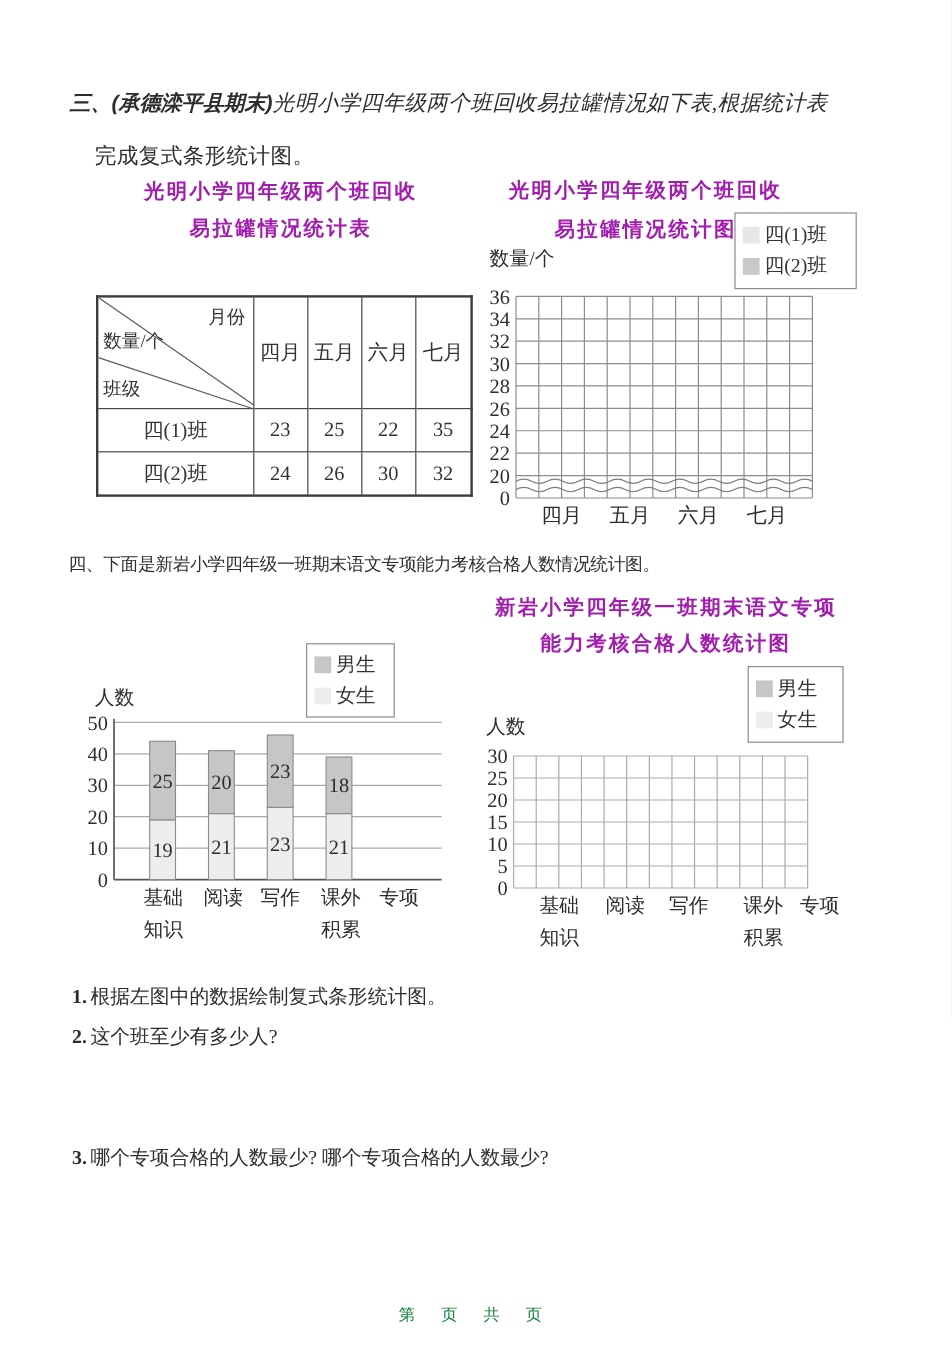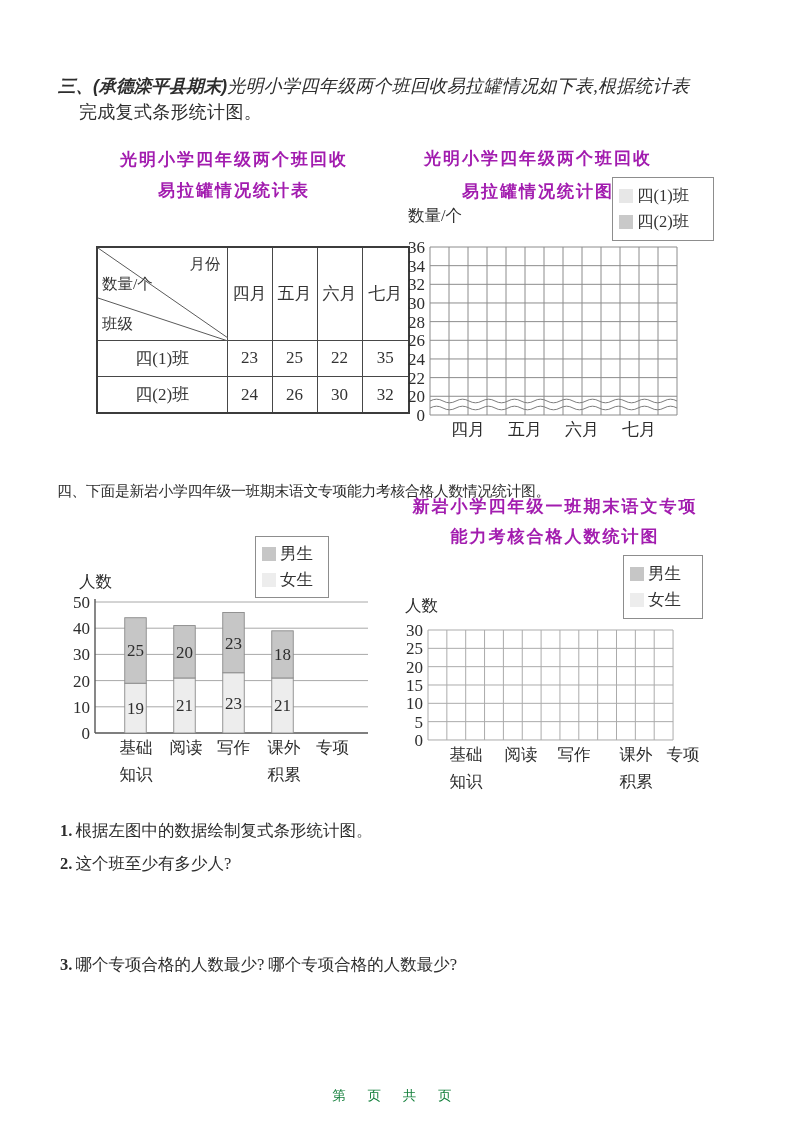--- a/index.html
+++ b/index.html
@@ -7,21 +7,21 @@
         font-family:"Liberation Serif","DejaVu Serif",serif;color:#2d2d2d;overflow:hidden;}
   .abs{position:absolute;}
   .s3-line{font-size:18px;letter-spacing:0.3px;white-space:nowrap;}
   .s3-bold{font-weight:bold;font-family:"Liberation Sans","DejaVu Sans",sans-serif;letter-spacing:0px;font-size:17.5px;}
   .s4-line{font-size:14.8px;white-space:nowrap;letter-spacing:-0.3px;}
   .tbl-title,.chart-title{font-family:"Liberation Sans","DejaVu Sans",sans-serif;font-weight:bold;
         color:#a21caf;font-size:17px;letter-spacing:2px;text-align:center;white-space:nowrap;}
   .stats-table{border-collapse:collapse;table-layout:fixed;}
   .stats-table td,.stats-table th{border:1.4px solid #474747;text-align:center;padding:0;
         font-weight:normal;font-size:17px;color:#333;}
-  .stats-table{border:2px solid #3c3c3c;margin-left:16px;}
+  .stats-table{border:2px solid #3c3c3c;}
   .corner-cell{position:relative;}
   .corner-label{position:absolute;font-size:15.5px;white-space:nowrap;color:#333;}
   .num-cell{font-size:16.5px;}
   .legend{position:absolute;border:1px solid #8d8d8d;background:#fff;box-sizing:border-box;
         display:flex;flex-direction:column;justify-content:space-evenly;padding:2px 6px;}
   .legend-row{display:flex;align-items:center;gap:4px;font-size:16.5px;white-space:nowrap;color:#333;}
   .swatch{width:14px;height:14px;display:inline-block;flex:0 0 auto;}
   .axis-unit{font-size:16.5px;color:#2d2d2d;white-space:nowrap;}
   .q-line{font-size:16.5px;white-space:nowrap;}
   .q-num{font-weight:bold;margin-right:3px;}
@@ -30,21 +30,21 @@
   svg text{font-family:"Liberation Serif","DejaVu Serif",serif;fill:#2d2d2d;}
 </style>
 </head>
 <body>
 
 <div class="page">
 
   <div class="abs s3-line" style="left:58px;top:74px;font-style:italic;">
     <span class="s3-bold">三、(承德滦平县期末)</span><span>光明小学四年级两个班回收易拉罐情况如下表,根据统计表</span>
   </div>
-  <div class="abs s3-line" style="left:79px;top:100px;text-align:center;">完成复式条形统计图。</div>
+  <div class="abs s3-line" style="left:79px;top:118px;text-align:center;">完成复式条形统计图。</div>
 
   <div class="abs tbl-title" style="left:74px;top:148px;width:320px;">光明小学四年级两个班回收</div>
   <div class="abs tbl-title" style="left:74px;top:179px;width:320px;">易拉罐情况统计表</div>
 
   <table class="abs stats-table" style="left:80px;top:246px;width:312px;">
     <colgroup>
       <col style="width:130px;">
         <col style="width:45px;">
         <col style="width:45px;">
         <col style="width:45px;">
@@ -143,21 +143,21 @@
         </g>
         <g font-size="17" text-anchor="middle">
           <text x="78" y="195">四月</text>
           <text x="135" y="195">五月</text>
           <text x="192" y="195">六月</text>
           <text x="249" y="195">七月</text>
         </g>
       </svg>
   </div>
 
-  <div class="abs s4-line" style="left:57px;top:482px;">四、下面是新岩小学四年级一班期末语文专项能力考核合格人数情况统计图。</div>
+  <div class="abs s4-line" style="left:57px;top:461px;">四、下面是新岩小学四年级一班期末语文专项能力考核合格人数情况统计图。</div>
 
   <div class="abs" style="left:55px;top:530px;width:350px;height:290px;">
     <div class="legend" id="legend-stack" style="left:200px;top:6px;width:74px;height:62px;">
         <div class="legend-row">
           <span class="swatch" style="background: rgb(198, 198, 198);"></span>
           <span>男生</span>
         </div>
         <div class="legend-row">
           <span class="swatch" style="background: rgb(237, 237, 237);"></span>
           <span>女生</span>

